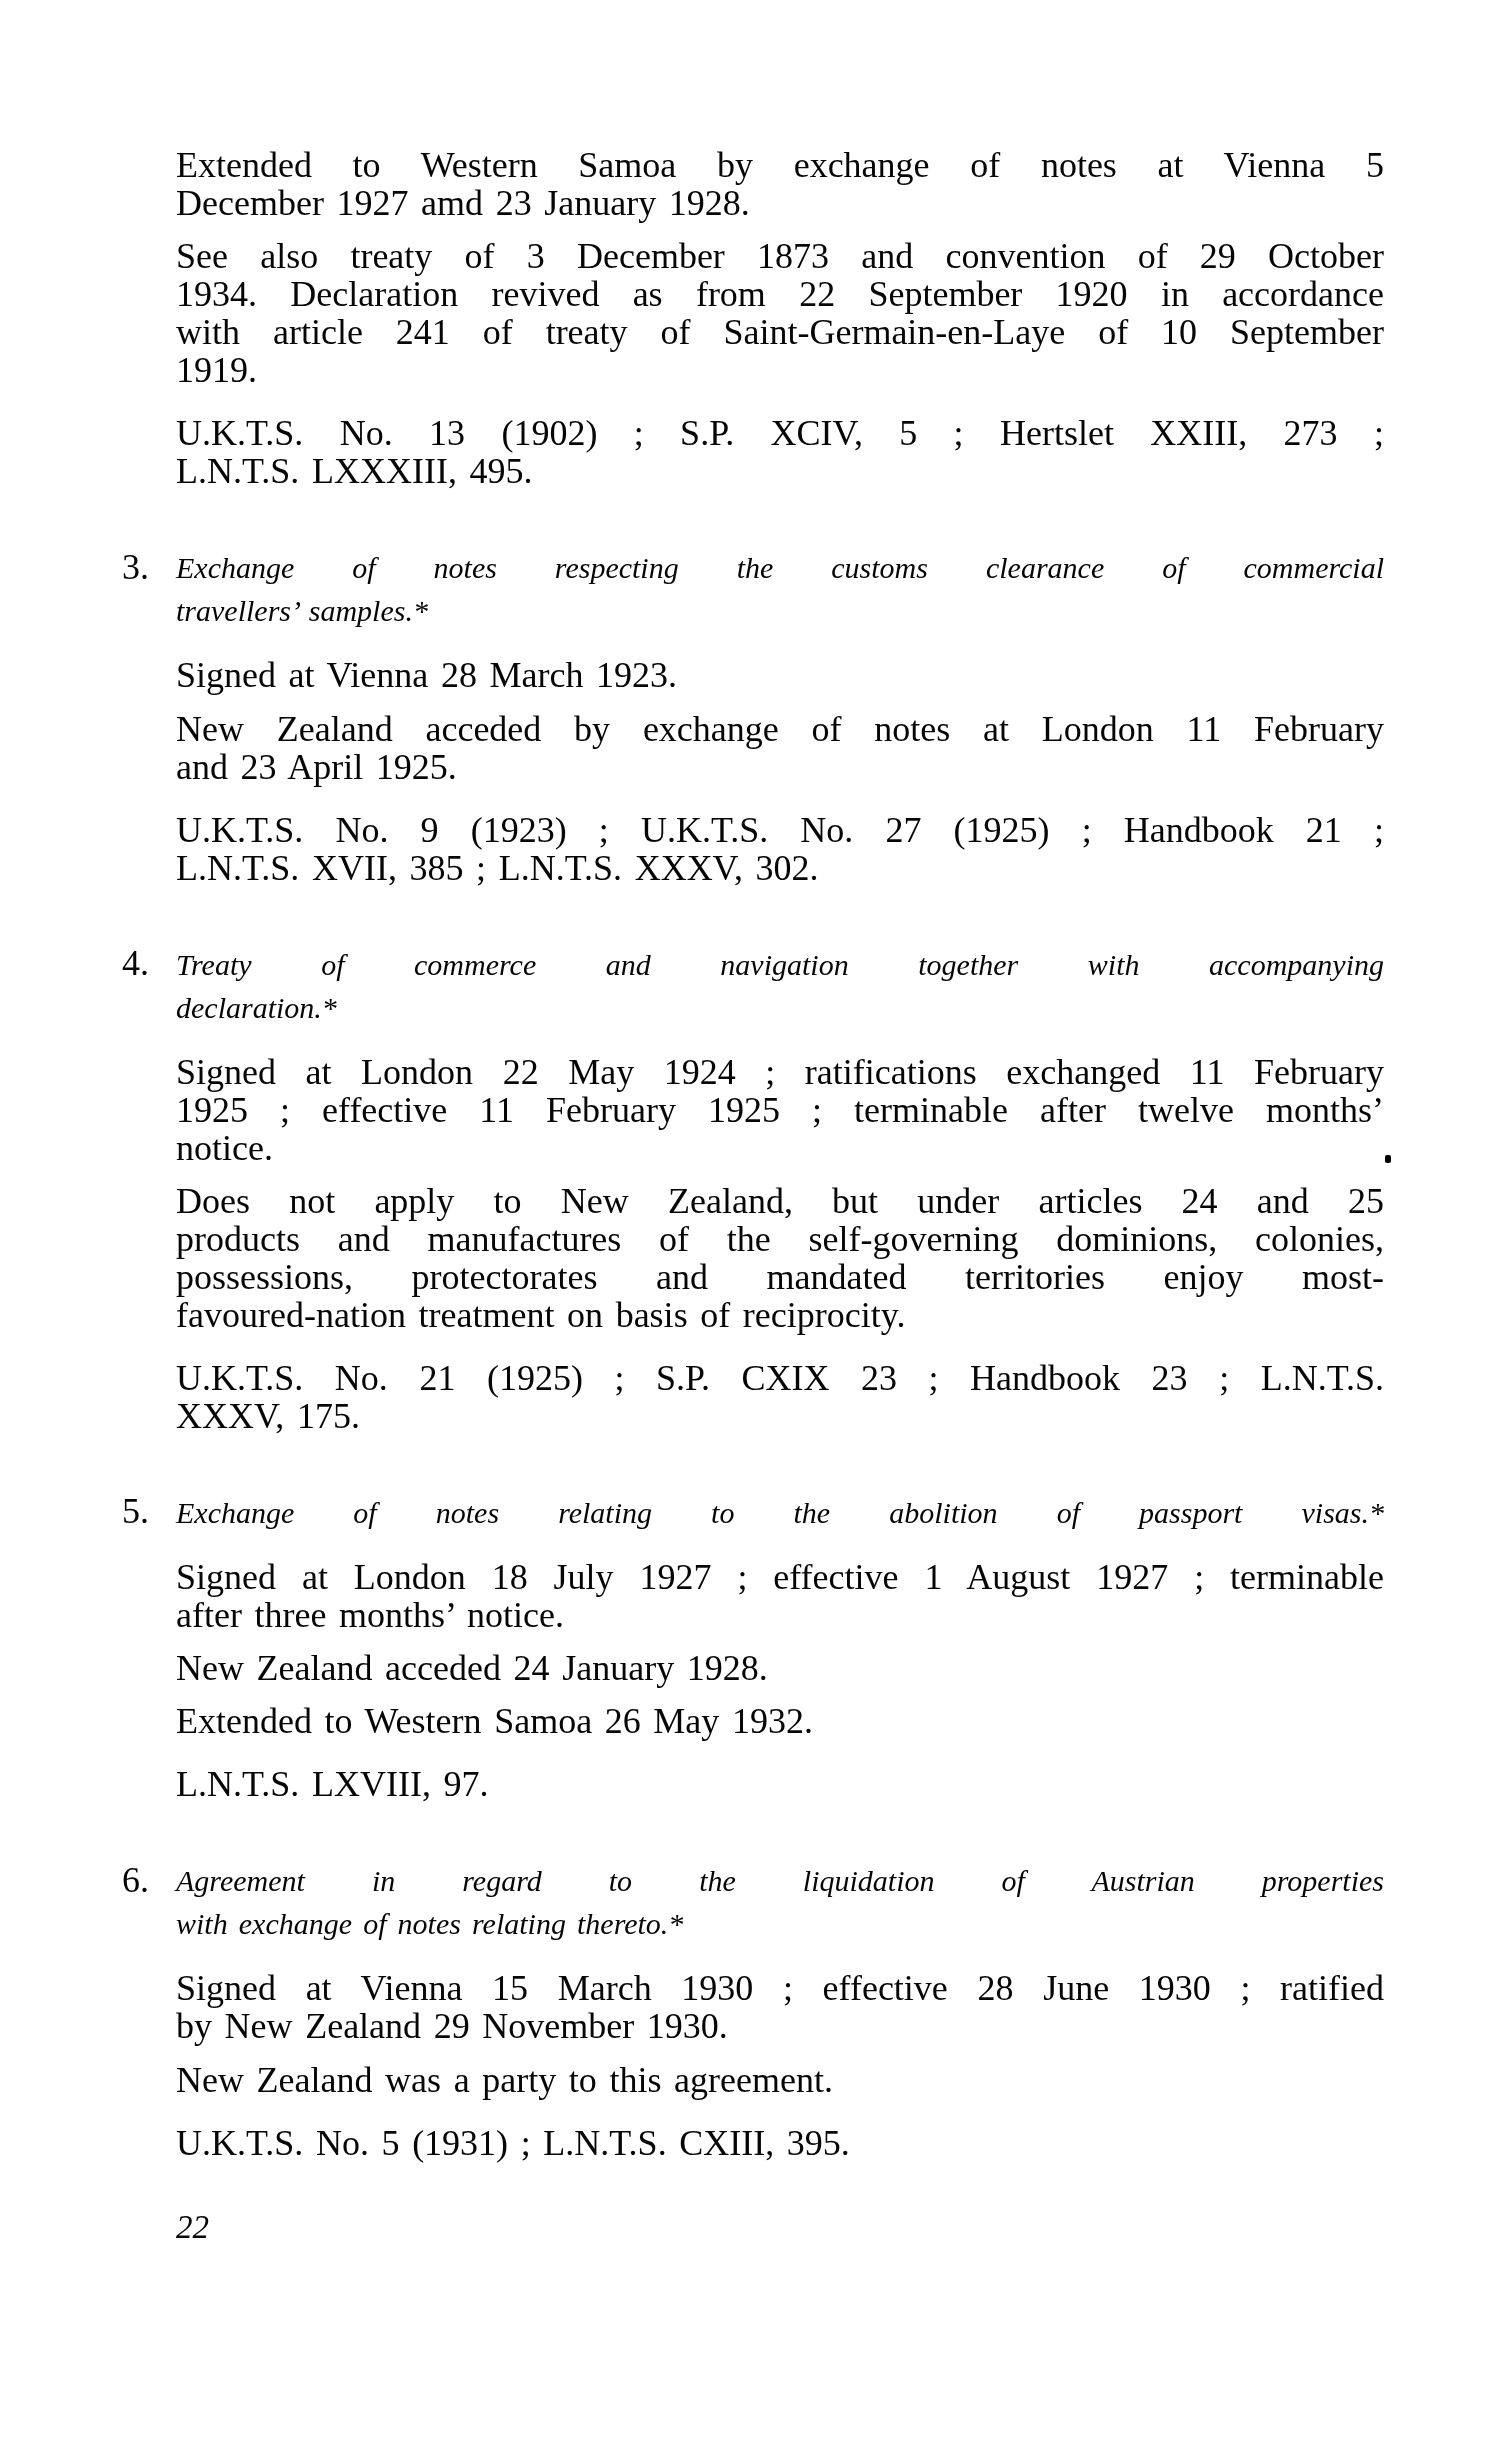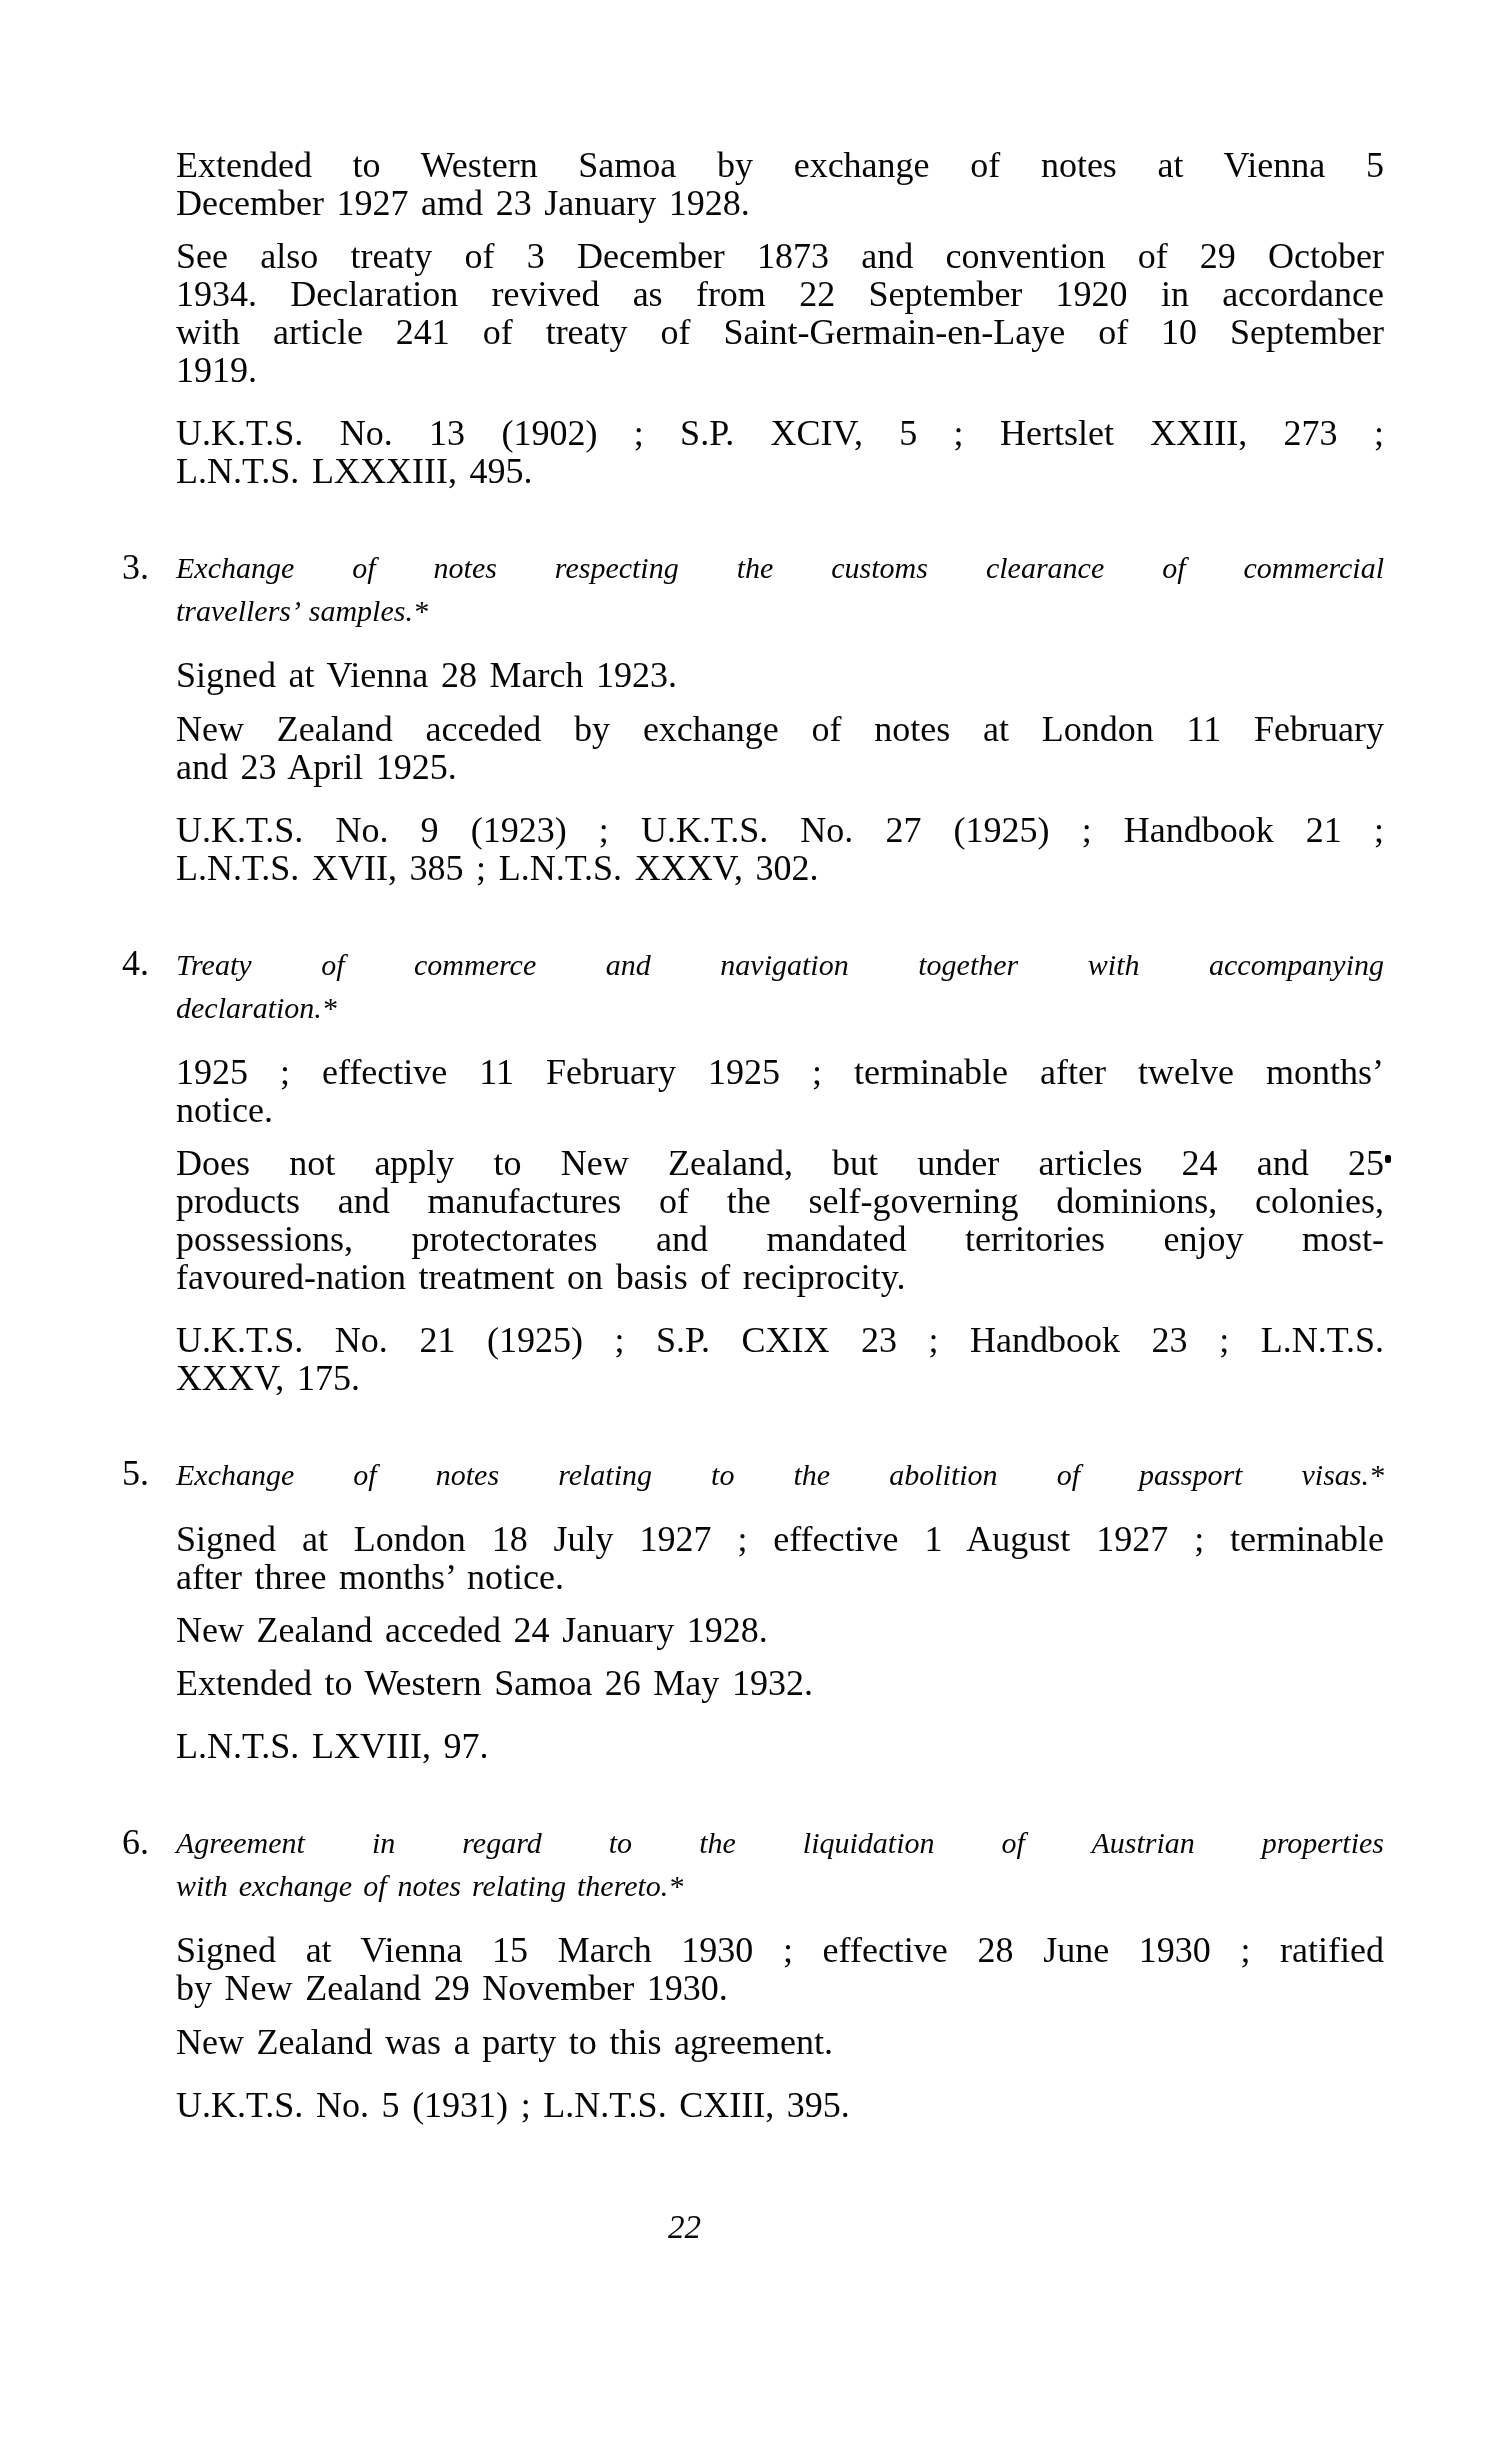--- a/index.html
+++ b/index.html
@@ -46,21 +46,20 @@
     font-weight: normal;
   }
   .line { display: block; }
   .jl { text-align: justify; text-align-last: justify; }
   .ll { text-align: right; text-align-last: left; }
   .page-number {
     position: absolute;
     top: 2210px;
     left: 176px;
     width: 1017px;
-    text-align: center;
     font-style: italic;
     font-size: 33px;
     line-height: 35px;
   }
   .speck {
     position: absolute;
     left: 1385px;
     top: 1155px;
     width: 6.3px;
     height: 7.7px;
@@ -109,20 +108,21 @@
     </div>
   </article>
 
   <article class="entry">
     <span class="entry-number">4.</span>
     <h2 class="entry-title">
       <span class="line jl">Treaty of commerce and navigation together with accompanying</span>
       <span class="line ll">declaration.*</span>
     </h2>
     <div class="para">
+      <span class="line jl">Signed at London 22 May 1924 ;  ratifications exchanged 11 February</span>
       <span class="line jl">1925 ;  effective 11 February 1925 ;  terminable after twelve months’</span>
       <span class="line ll">notice.</span>
     </div>
     <div class="para">
       <span class="line jl">Does not apply to New Zealand, but under articles 24 and 25</span>
       <span class="line jl">products and manufactures of the self-governing dominions, colonies,</span>
       <span class="line jl">possessions, protectorates and mandated territories enjoy most-</span>
       <span class="line ll">favoured-nation treatment on basis of reciprocity.</span>
     </div>
     <div class="para citation">

